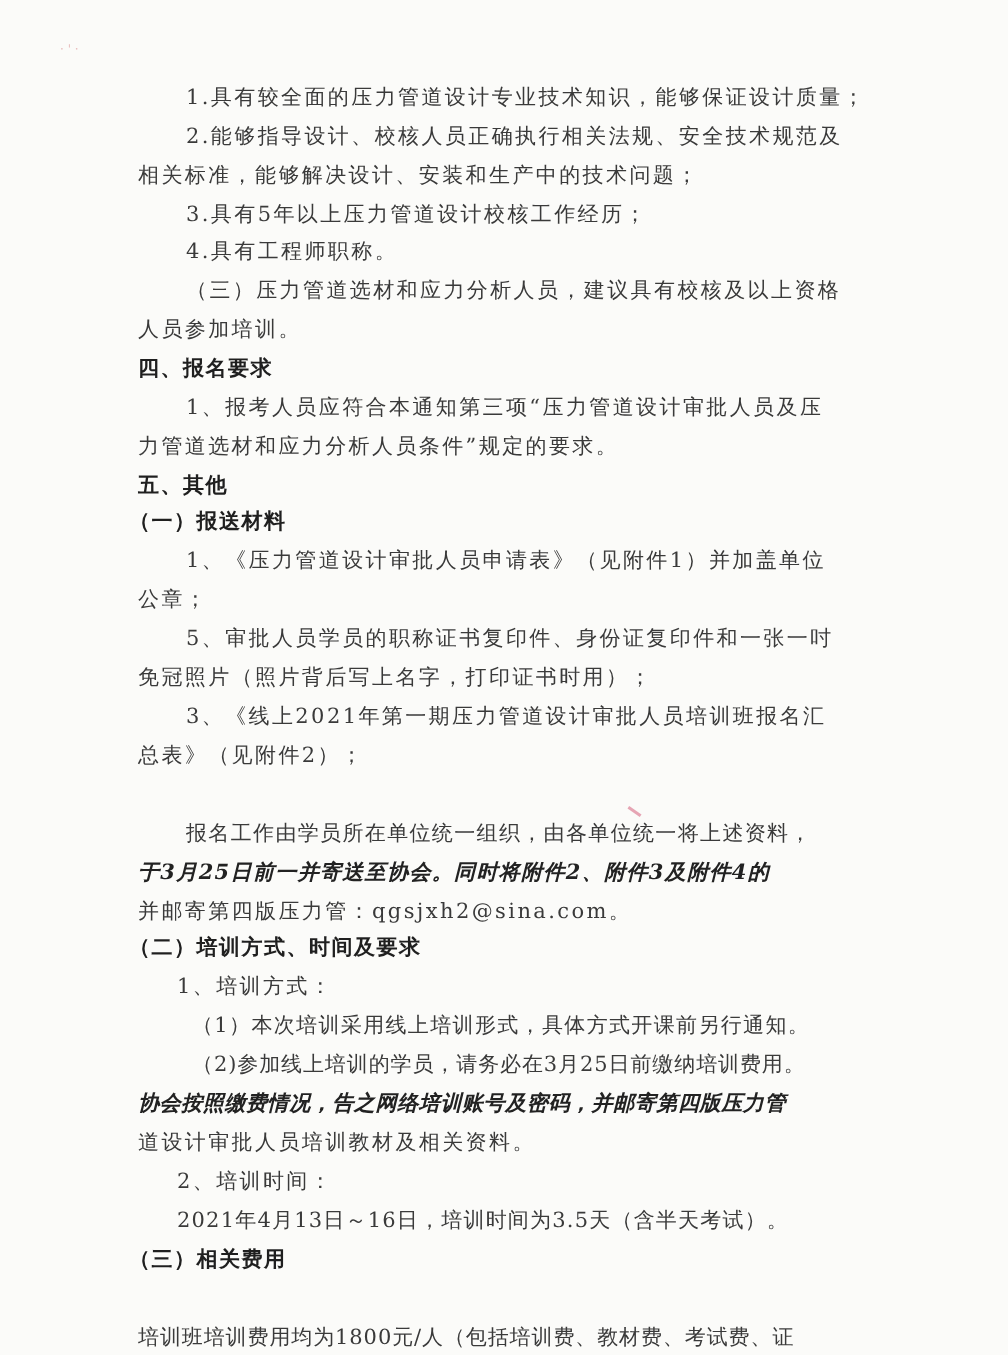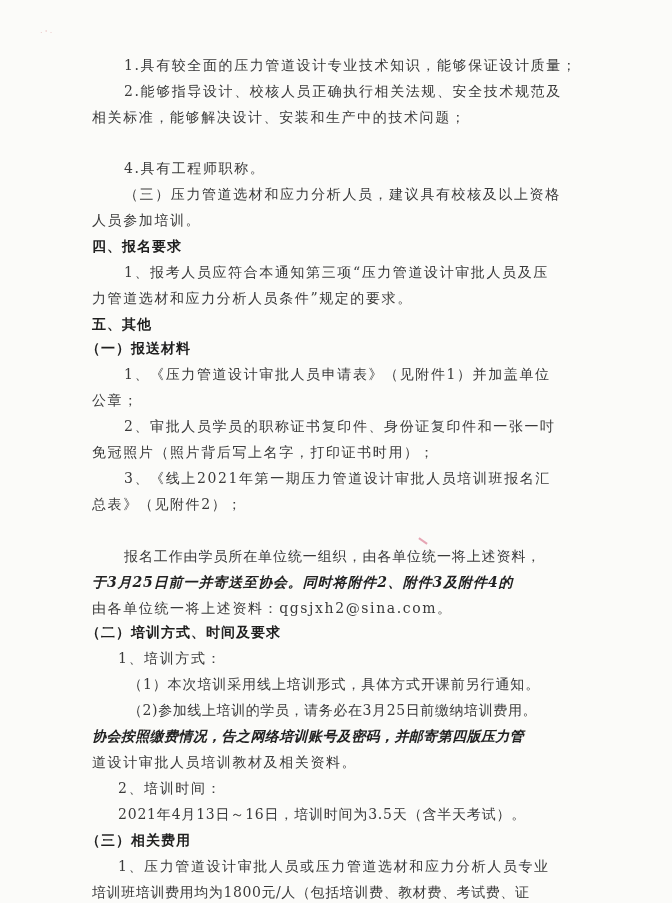--- a/index.html
+++ b/index.html
@@ -16,42 +16,42 @@
 </head>
 <body>
 
 <div class="page">
   <div class="speck">· ' ·</div>
   <div class="mark"></div>
 
   <div class="line ind" style="top:55px">1.具有较全面的压力管道设计专业技术知识，能够保证设计质量；</div>
   <div class="line ind" style="top:81px">2.能够指导设计、校核人员正确执行相关法规、安全技术规范及</div>
   <div class="line" style="top:107px">相关标准，能够解决设计、安装和生产中的技术问题；</div>
+  <div class="line ind" style="top:133px">3.具有5年以上压力管道设计校核工作经历；</div>
   <div class="line ind" style="top:158px">4.具有工程师职称。</div>
   <div class="line ind" style="top:184px">（三）压力管道选材和应力分析人员，建议具有校核及以上资格</div>
   <div class="line" style="top:210px">人员参加培训。</div>
   <div class="line h" style="top:236px">四、报名要求</div>
   <div class="line ind" style="top:262px">1、报考人员应符合本通知第三项“压力管道设计审批人员及压</div>
   <div class="line" style="top:288px">力管道选材和应力分析人员条件”规定的要求。</div>
   <div class="line h" style="top:314px">五、其他</div>
   <div class="line h" style="top:338px;left:86px">（一）报送材料</div>
   <div class="line ind" style="top:364px">1、《压力管道设计审批人员申请表》（见附件1）并加盖单位</div>
   <div class="line" style="top:390px">公章；</div>
-  <div class="line ind" style="top:416px">2、审批人员学员的职称证书复印件、身份证复印件和一张一吋</div>
+  <div class="line ind" style="top:416px">5、审批人员学员的职称证书复印件、身份证复印件和一张一吋</div>
   <div class="line" style="top:442px">免冠照片（照片背后写上名字，打印证书时用）；</div>
   <div class="line ind" style="top:468px">3、《线上2021年第一期压力管道设计审批人员培训班报名汇</div>
   <div class="line" style="top:494px">总表》（见附件2）；</div>
   <div class="line ind" style="top:546px;letter-spacing:0.9px">报名工作由学员所在单位统一组织，由各单位统一将上述资料，</div>
   <div class="line b" style="top:572px;letter-spacing:0.9px">于3月25日前一并寄送至协会。同时将附件2、附件3及附件4的</div>
-  <div class="line" style="top:598px">由各单位统一将上述资料：qgsjxh2@sina.com。</div>
+  <div class="line" style="top:598px">并邮寄第四版压力管：qgsjxh2@sina.com。</div>
   <div class="line h" style="top:622px;left:86px">（二）培训方式、时间及要求</div>
   <div class="line ind" style="top:648px;left:118px">1、培训方式：</div>
   <div class="line ind" style="top:674px;left:128px;letter-spacing:0.9px">（1）本次培训采用线上培训形式，具体方式开课前另行通知。</div>
   <div class="line ind" style="top:700px;left:128px;letter-spacing:0.6px">（2)参加线上培训的学员，请务必在3月25日前缴纳培训费用。</div>
   <div class="line b" style="top:726px;letter-spacing:0.4px">协会按照缴费情况，告之网络培训账号及密码，并邮寄第四版压力管</div>
   <div class="line" style="top:752px">道设计审批人员培训教材及相关资料。</div>
   <div class="line ind" style="top:778px;left:118px">2、培训时间：</div>
   <div class="line ind" style="top:804px;left:118px;letter-spacing:0.8px">2021年4月13日～16日，培训时间为3.5天（含半天考试）。</div>
   <div class="line h" style="top:830px;left:86px">（三）相关费用</div>
-  <div class="line ind" style="top:856px;left:118px">1、压力管道设计审批人员或压力管道选材和应力分析人员专业</div>
   <div class="line" style="top:882px;letter-spacing:0.6px">培训班培训费用均为1800元/人（包括培训费、教材费、考试费、证</div>
 
 </div>
 
 </body></html>

